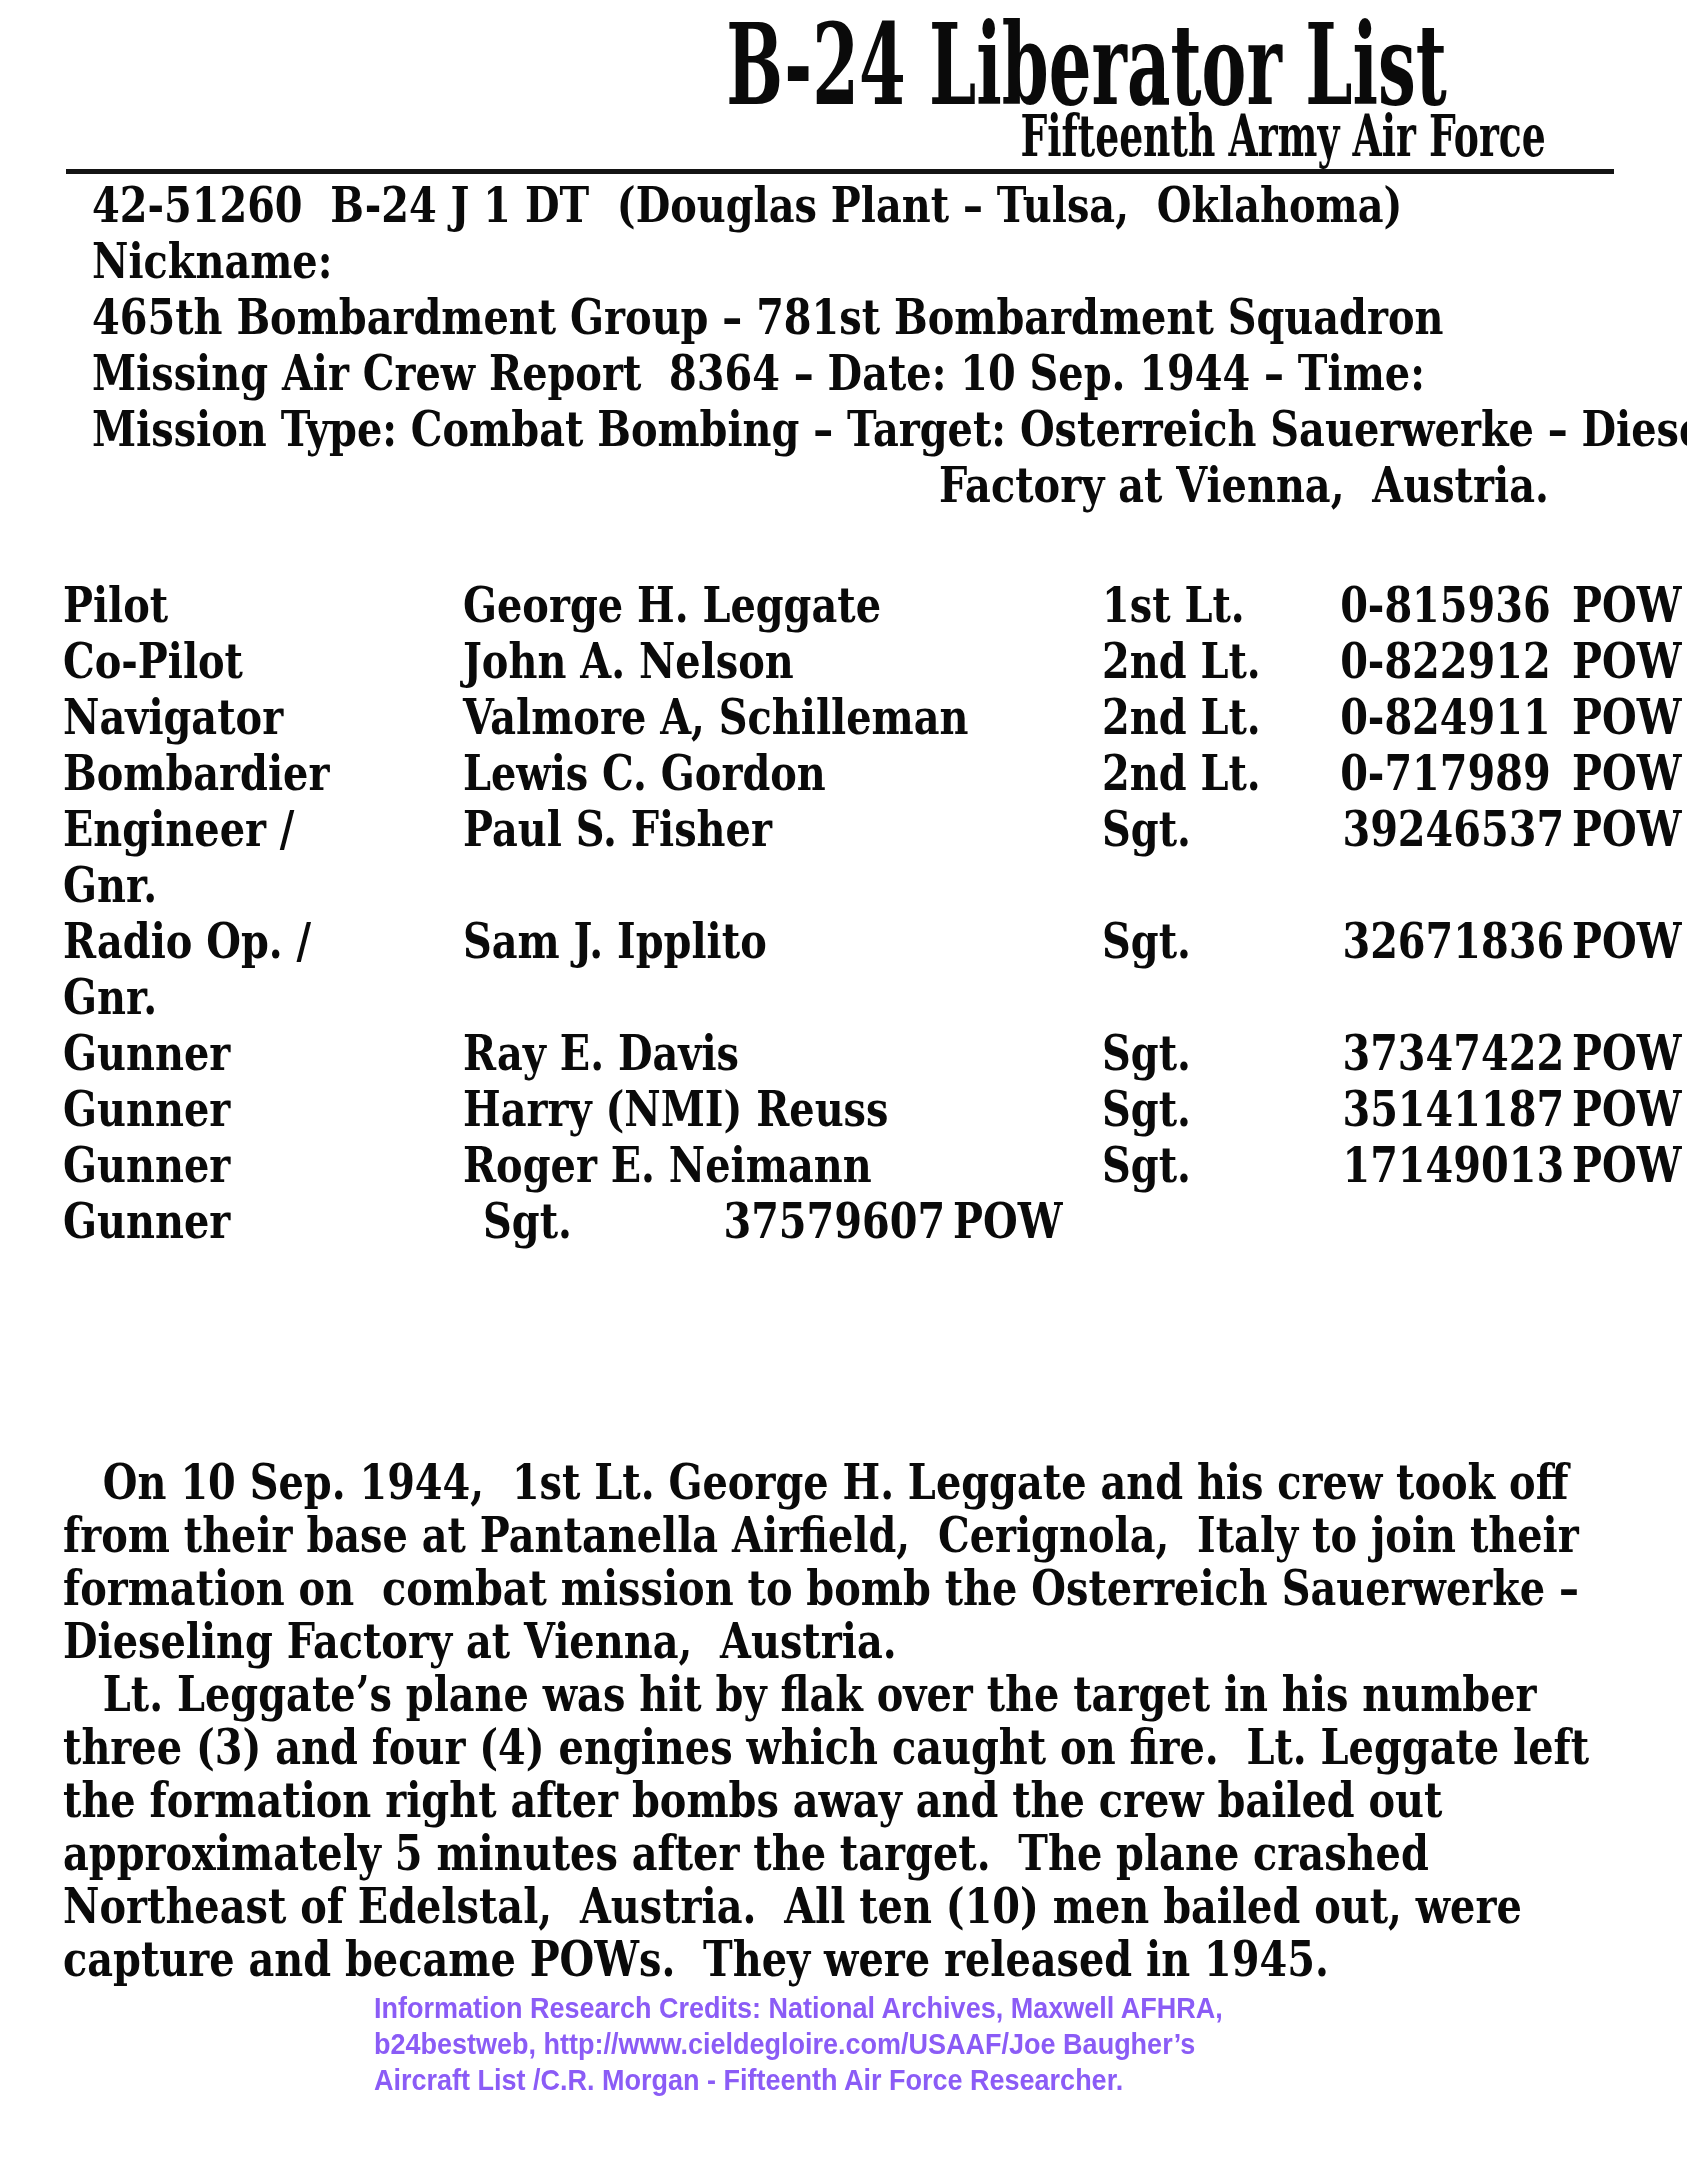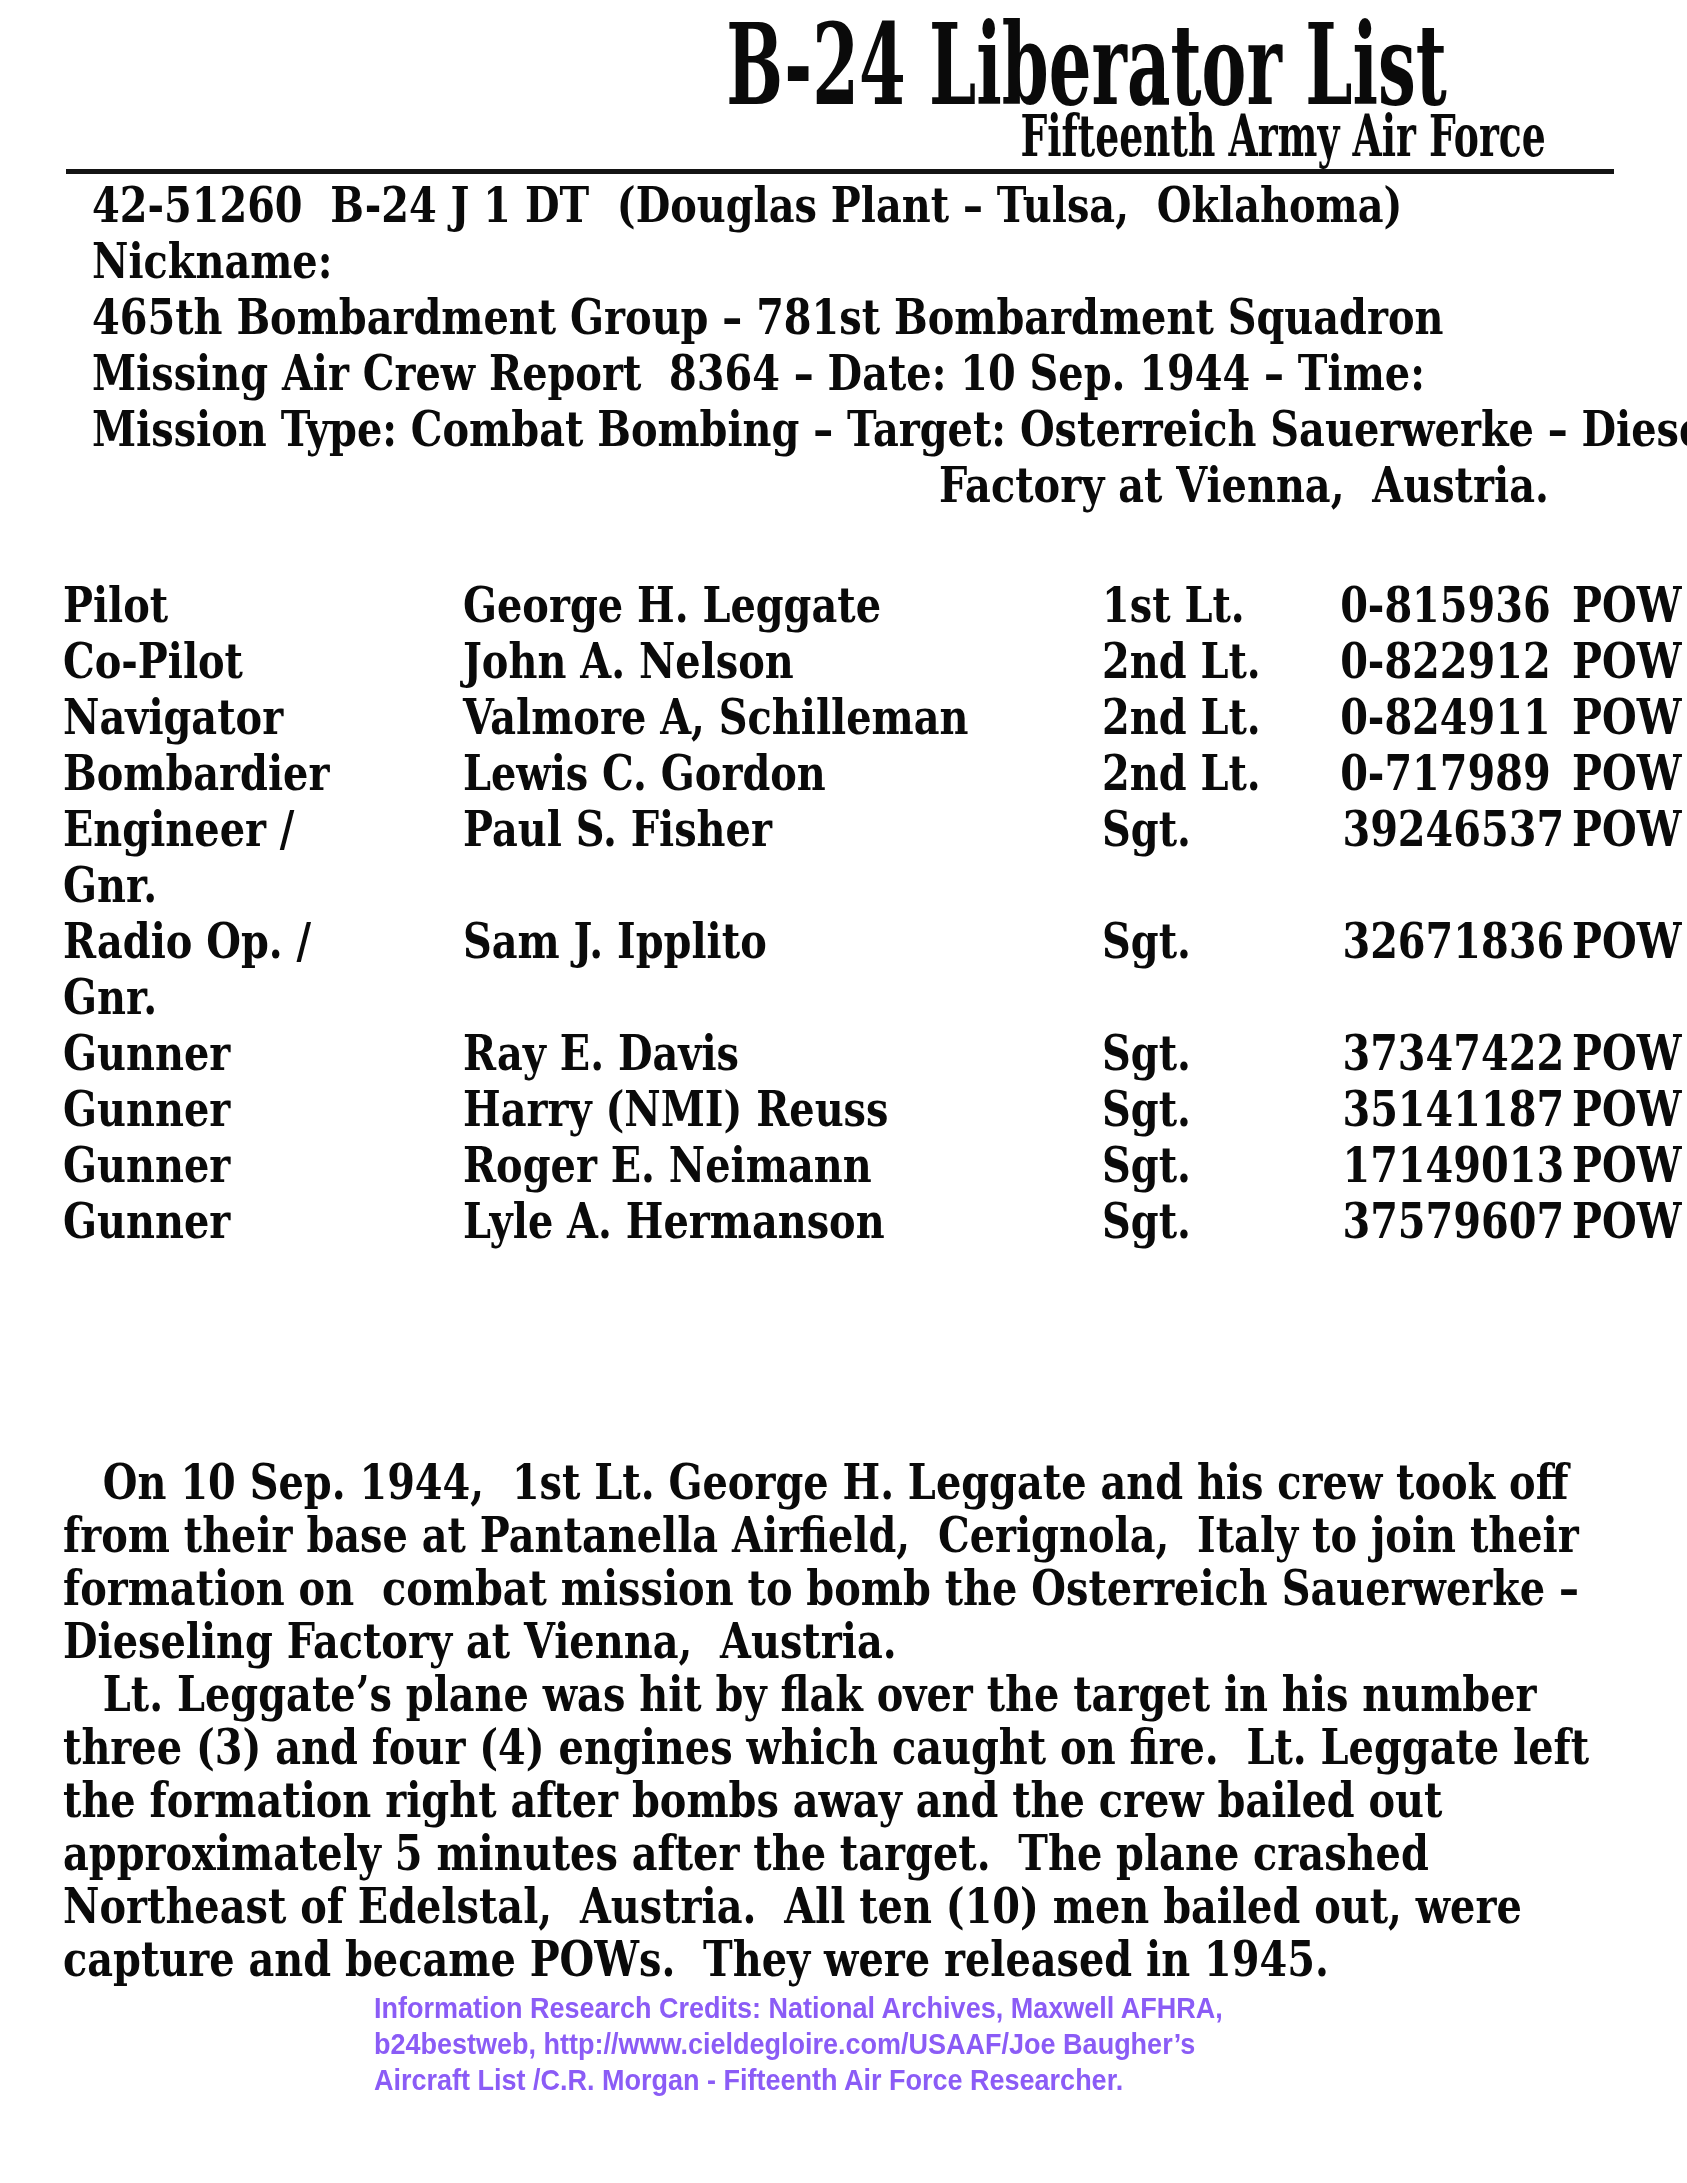--- a/index.html
+++ b/index.html
@@ -162,21 +162,20 @@
     </div>
     <div class="row">
       <div class="c role"><span class="cx wrap">Gunner</span></div>
       <div class="c name"><span class="cx">Roger E. Neimann</span></div>
       <div class="c rank"><span class="cx">Sgt.</span></div>
       <div class="c serial"><span class="cx">17149013</span></div>
       <div class="c pow"><span class="cx">POW</span></div>
     </div>
     <div class="row">
       <div class="c role"><span class="cx wrap">Gunner</span></div>
-      <div class="c name"><span class="cx">Lyle A. Hermanson</span></div>
       <div class="c rank"><span class="cx">Sgt.</span></div>
       <div class="c serial"><span class="cx">37579607</span></div>
       <div class="c pow"><span class="cx">POW</span></div>
     </div>
   </div>
 
   <div class="narrative">
     <p>On 10 Sep. 1944,  1st Lt. George H. Leggate and his crew took off from their base at Pantanella Airfield,  Cerignola,  Italy to join their formation on  combat mission to bomb the Osterreich Sauerwerke – Dieseling Factory at Vienna,  Austria.</p>
     <p>Lt. Leggate’s plane was hit by flak over the target in his number three (3) and four (4) engines which caught on fire.  Lt. Leggate left the formation right after bombs away and the crew bailed out approximately 5 minutes after the target.  The plane crashed Northeast of Edelstal,  Austria.  All ten (10) men bailed out, were capture and became POWs.  They were released in 1945.</p>
   </div>

